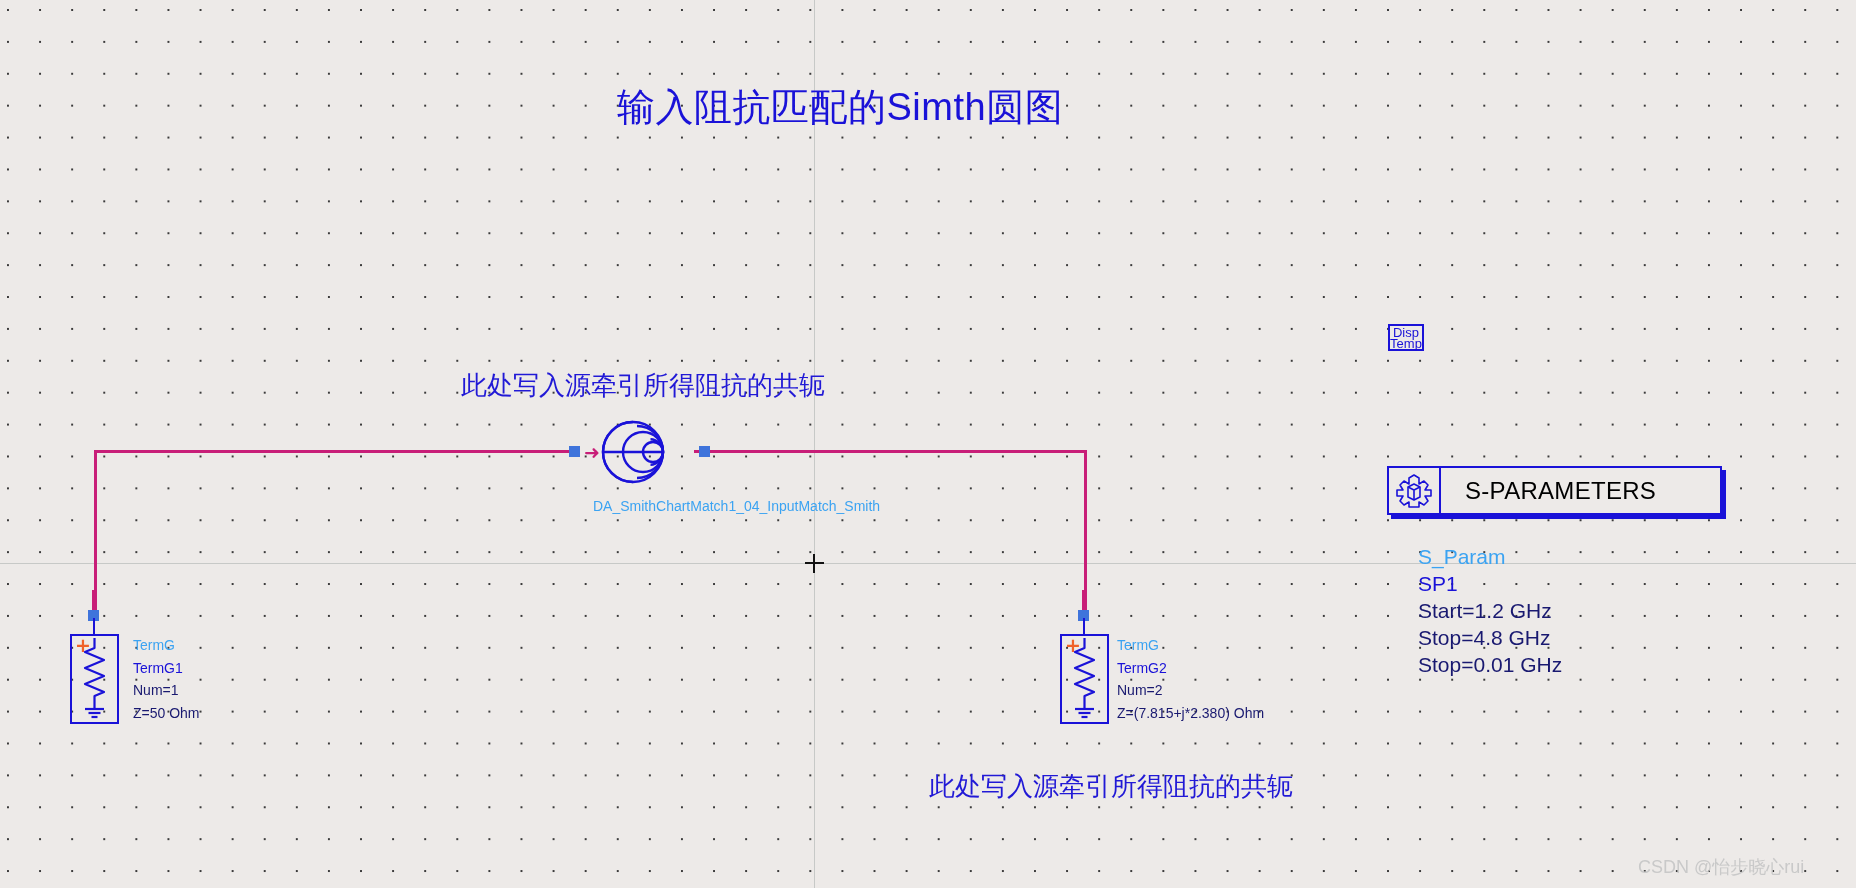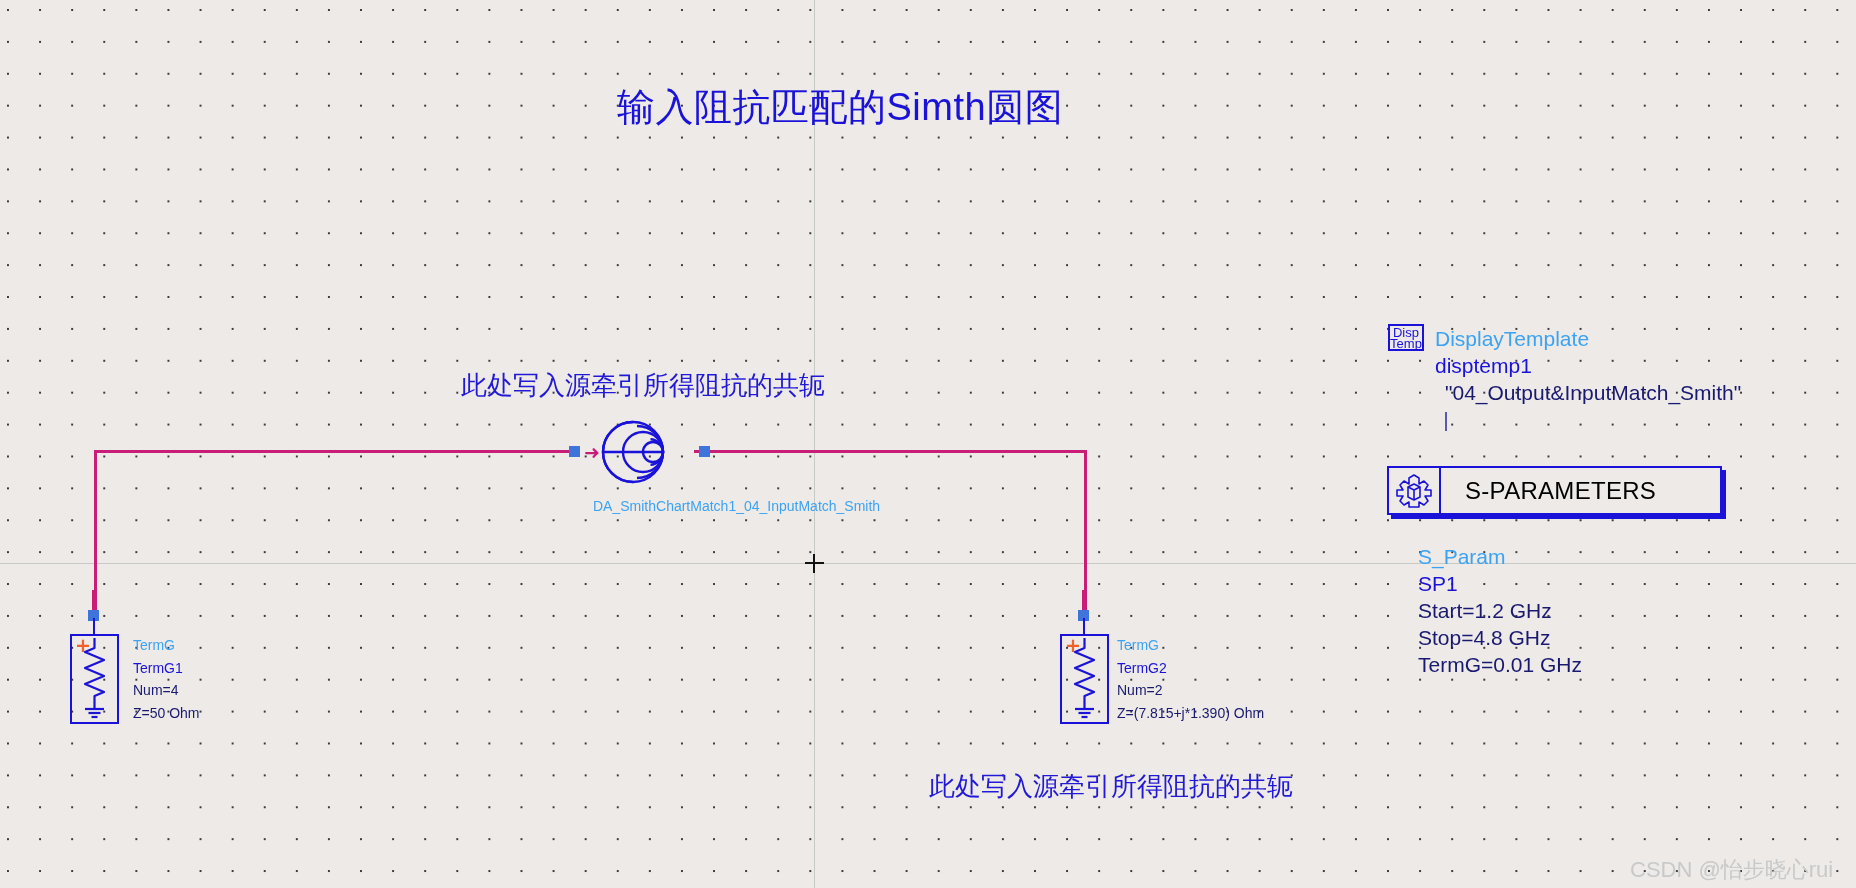--- a/index.html
+++ b/index.html
@@ -209,22 +209,23 @@
     line-height: 11px;
     text-align: center;
     padding-top: 1px;
     font-family: "Liberation Sans", sans-serif;
   }
 
   
   .watermark {
     position: absolute;
     color: #c9c9c9;
-    font-size: 22px;
-    white-space: nowrap;
+    font-size: 18px;
+    white-space: nowrap;
+    margin-left: 8px;
   }
 </style>
 </head>
 <body>
 
 <div id="canvas">
 
   <div class="guide-v" style="left:814px;"></div>
   <div class="guide-h" style="top:563px;"></div>
   <div class="origin-cross" style="left:805px; top:554px;"></div>
@@ -273,68 +274,62 @@
     <svg width="49" height="90" viewBox="0 0 49 90" fill="none" stroke="#1a12d8" stroke-width="2.2" stroke-linejoin="round">
       <path d="M 24.5 4 L 24.5 14 L 15 18 L 34 26 L 15 34 L 34 42 L 15 50 L 34 58 L 24.5 62 L 24.5 74"></path>
       <line x1="15" y1="75" x2="34" y2="75"></line>
       <line x1="18.5" y1="79" x2="30.5" y2="79"></line>
       <line x1="21.5" y1="83" x2="27.5" y2="83"></line>
     </svg>
   </div>
   <div class="labels" style="left:133px; top:634px;">
     <div class="lbl-type">TermG</div>
     <div class="lbl-inst">TermG1</div>
-    <div class="lbl-param">Num=4</div>
+    <div class="lbl-param">Num=1</div>
     <div class="lbl-param">Z=50 Ohm</div>
   </div>
 
   <div class="termg" style="left:1060px; top:634px;">
     <div class="leadwire"></div>
     <div class="pinsq"></div>
     <div class="lead"></div>
     <div class="box"></div>
     <div class="plus">+</div>
     <svg width="49" height="90" viewBox="0 0 49 90" fill="none" stroke="#1a12d8" stroke-width="2.2" stroke-linejoin="round">
       <path d="M 24.5 4 L 24.5 14 L 15 18 L 34 26 L 15 34 L 34 42 L 15 50 L 34 58 L 24.5 62 L 24.5 74"></path>
       <line x1="15" y1="75" x2="34" y2="75"></line>
       <line x1="18.5" y1="79" x2="30.5" y2="79"></line>
       <line x1="21.5" y1="83" x2="27.5" y2="83"></line>
     </svg>
   </div>
   <div class="labels" style="left:1117px; top:634px;">
     <div class="lbl-type">TermG</div>
     <div class="lbl-inst">TermG2</div>
     <div class="lbl-param">Num=2</div>
-    <div class="lbl-param">Z=(7.815+j*1.390) Ohm</div>
+    <div class="lbl-param">Z=(7.815+j*2.380) Ohm</div>
   </div>
 
   <div class="disp-icon" style="left:1388px; top:324px;">
     <div>Disp</div>
     <div>Temp</div>
-  </div>
-  <div class="labels" style="left:1435px; top:325px; line-height:27px; font-size:21px;">
-    <div class="lbl-type">DisplayTemplate</div>
-    <div class="lbl-inst">disptemp1</div>
-    <div class="lbl-param" style="padding-left:10px;">"04_Output&amp;InputMatch_Smith"</div>
-    <div style="padding-left:10px;"><span class="caret"></span></div>
   </div>
 
   <div class="sp-block" style="left:1387px; top:466px; width:335px;">
     <div class="sp-icon">
       <svg width="38" height="36" viewBox="0 0 38 36" fill="none" stroke="#1a12d8" stroke-width="1.6" stroke-linejoin="round">
         <path d="M 19 2 L 24 5 L 24 11 L 29 8 L 33 12 L 30 17 L 36 17 L 36 23 L 30 23 L 33 28 L 29 32 L 24 29 L 24 34 L 14 34 L 14 29 L 9 32 L 5 28 L 8 23 L 2 23 L 2 17 L 8 17 L 5 12 L 9 8 L 14 11 L 14 5 Z"></path>
         <path d="M 13 14 L 19 11 L 25 14 L 25 24 L 19 27 L 13 24 Z"></path>
         <path d="M 13 14 L 19 17 L 25 14 M 19 17 L 19 27"></path>
       </svg>
     </div>
     <div class="sp-title">S-PARAMETERS</div>
   </div>
   <div class="labels" style="left:1418px; top:543px; line-height:27px; font-size:21px;">
     <div class="lbl-type">S_Param</div>
     <div class="lbl-inst">SP1</div>
     <div class="lbl-param">Start=1.2 GHz</div>
     <div class="lbl-param">Stop=4.8 GHz</div>
-    <div class="lbl-param">TermG=0.01 GHz</div>
+    <div class="lbl-param">Stop=0.01 GHz</div>
   </div>
 
   <div class="watermark" style="left:1630px; top:855px;">CSDN @怡步晓心rui</div>
 
 </div>
 
 </body></html>

